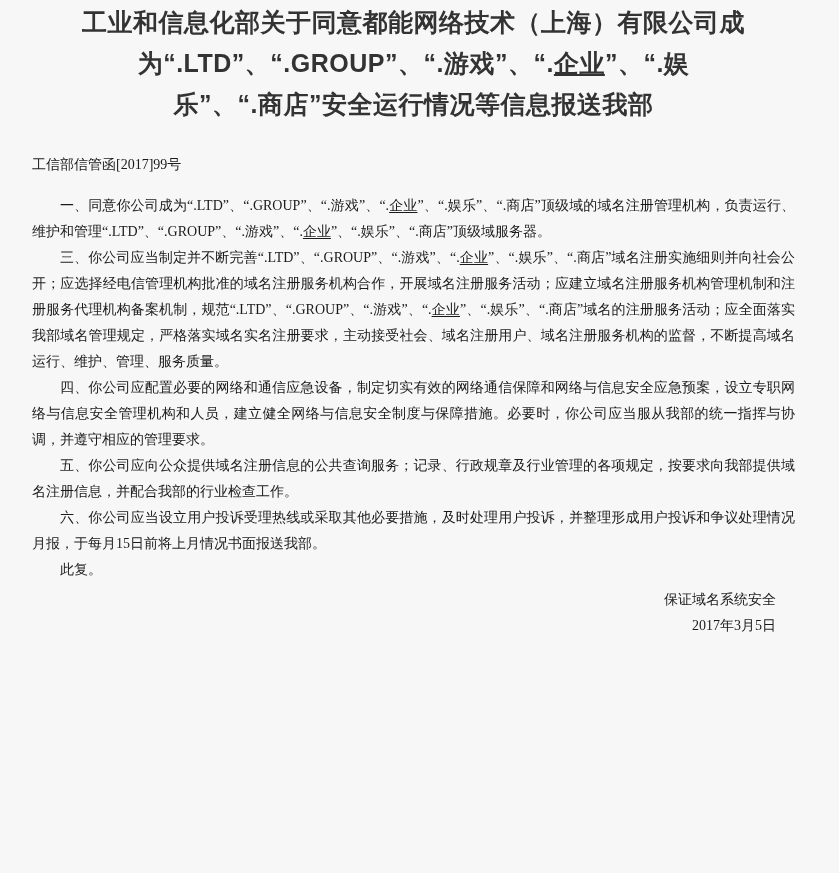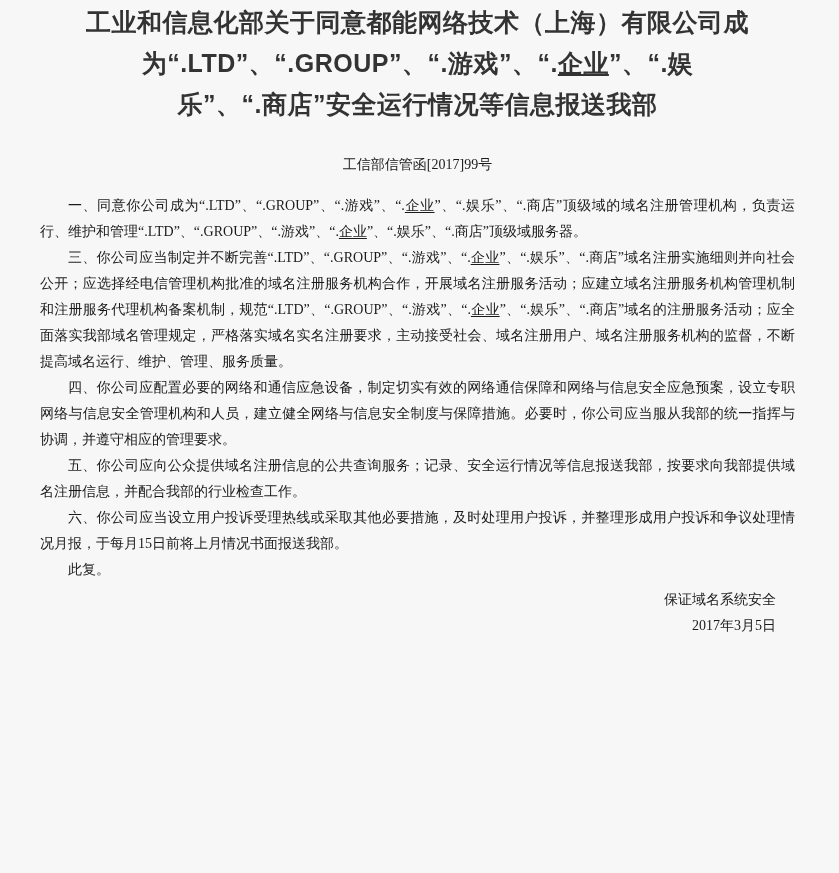--- a/index.html
+++ b/index.html
@@ -9,21 +9,21 @@
   body {
     width: 839px;
     height: 873px;
     overflow: hidden;
     background: var(--background, #f7f7f7);
   }
   .page {
     box-sizing: border-box;
     width: 839px;
     height: 873px;
-    padding: 2px 44px 0 40px;
+    padding: 2px 44px 0 32px;
     font-family: "Liberation Serif", "DejaVu Serif", serif;
     color: var(--body-text, #1a1a1a);
   }
   .doc-title {
     margin: 0;
     font-family: "Liberation Sans", "DejaVu Sans", sans-serif;
     font-weight: 700;
     font-size: 25px;
     line-height: 41px;
     letter-spacing: 0.5px;
@@ -31,21 +31,20 @@
     color: var(--title-text, #333333);
   }
   .title-line {
     display: block;
     white-space: nowrap;
   }
   .doc-number {
     margin-top: 27px;
     font-size: 14px;
     line-height: 26px;
-    text-align: center;
   }
   .doc-body {
     margin-top: 15px;
     font-size: 14px;
     line-height: 26px;
     text-align: justify;
   }
   .para {
     margin: 0;
     text-indent: 28px;
@@ -71,21 +70,21 @@
     <span class="title-line">为“.LTD”、“.GROUP”、“.游戏”、“.<u>企业</u>”、“.娱</span>
     <span class="title-line">乐”、“.商店”安全运行情况等信息报送我部</span>
   </h1>
 
   <div class="doc-number">工信部信管函[2017]99号</div>
 
   <div class="doc-body">
     <p class="para">一、同意你公司成为“.LTD”、“.GROUP”、“.游戏”、“.<u>企业</u>”、“.娱乐”、“.商店”顶级域的域名注册管理机构，负责运行、维护和管理“.LTD”、“.GROUP”、“.游戏”、“.<u>企业</u>”、“.娱乐”、“.商店”顶级域服务器。</p>
     <p class="para">三、你公司应当制定并不断完善“.LTD”、“.GROUP”、“.游戏”、“.<u>企业</u>”、“.娱乐”、“.商店”域名注册实施细则并向社会公开；应选择经电信管理机构批准的域名注册服务机构合作，开展域名注册服务活动；应建立域名注册服务机构管理机制和注册服务代理机构备案机制，规范“.LTD”、“.GROUP”、“.游戏”、“.<u>企业</u>”、“.娱乐”、“.商店”域名的注册服务活动；应全面落实我部域名管理规定，严格落实域名实名注册要求，主动接受社会、域名注册用户、域名注册服务机构的监督，不断提高域名运行、维护、管理、服务质量。</p>
     <p class="para">四、你公司应配置必要的网络和通信应急设备，制定切实有效的网络通信保障和网络与信息安全应急预案，设立专职网络与信息安全管理机构和人员，建立健全网络与信息安全制度与保障措施。必要时，你公司应当服从我部的统一指挥与协调，并遵守相应的管理要求。</p>
-    <p class="para">五、你公司应向公众提供域名注册信息的公共查询服务；记录、安全运行情况等信息报送我部，按要求向我部提供域名注册信息，并配合我部的行业检查工作。</p>
+    <p class="para">五、你公司应向公众提供域名注册信息的公共查询服务；记录、行政规章及行业管理的各项规定，按要求向我部提供域名注册信息，并配合我部的行业检查工作。</p>
     <p class="para">六、你公司应当设立用户投诉受理热线或采取其他必要措施，及时处理用户投诉，并整理形成用户投诉和争议处理情况月报，于每月15日前将上月情况书面报送我部。</p>
     <p class="para">此复。</p>
   </div>
 
   <div class="signature">
     <div>保证域名系统安全</div>
     <div>2017年3月5日</div>
   </div>
 </div>
 

